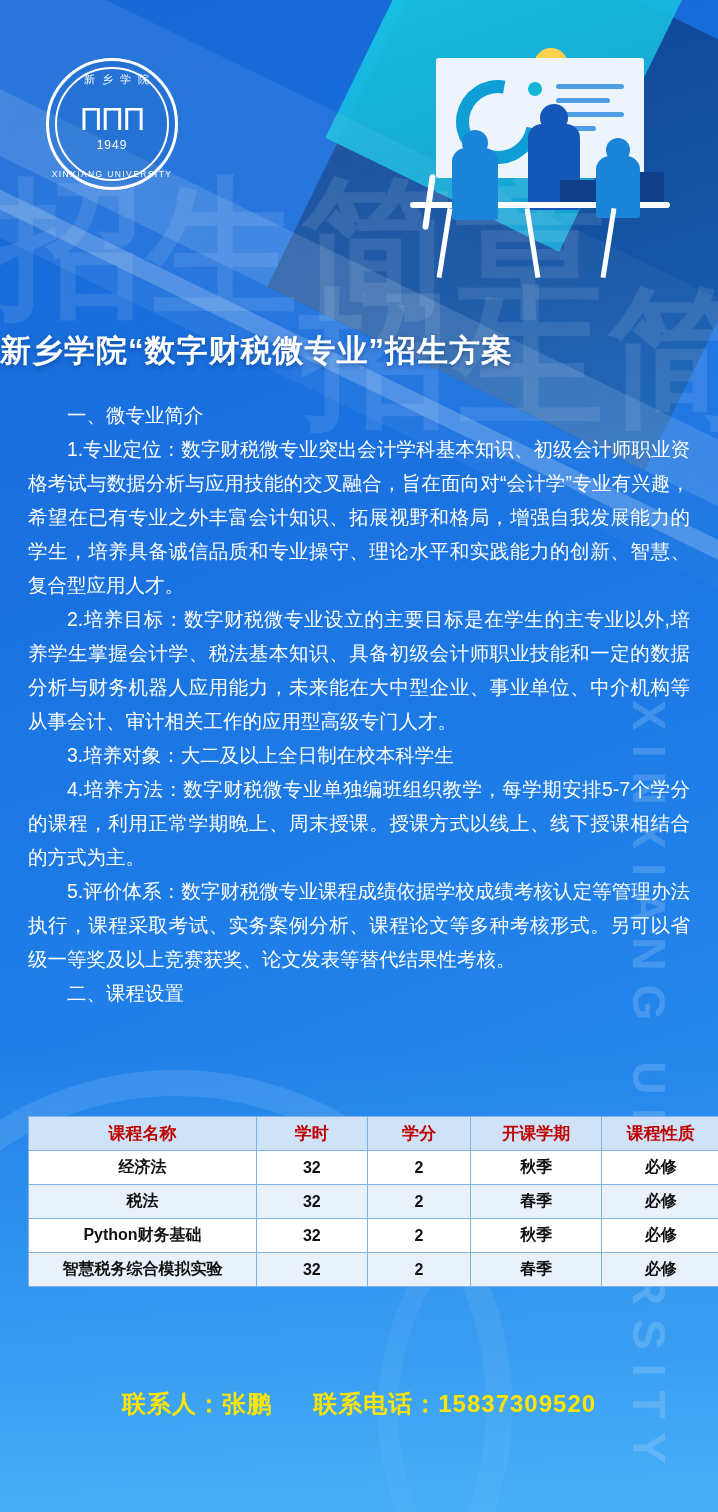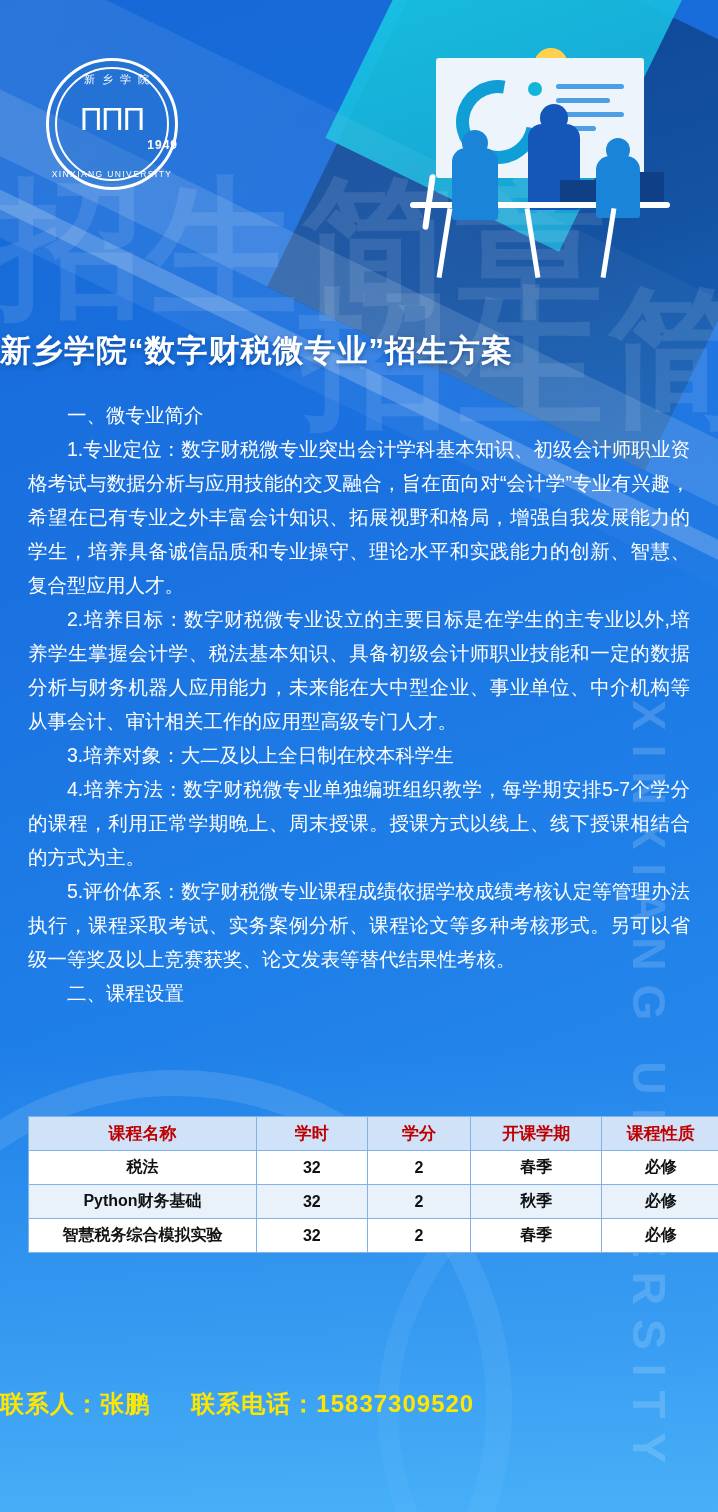--- a/index.html
+++ b/index.html
@@ -167,25 +167,24 @@
     top: 44px; left: 0; right: 0;
     text-align: center;
     color: #fff;
     font-size: 31px;
     font-weight: 400;
     letter-spacing: -1px;
   }
   .logo .year {
     position: absolute;
     top: 80px; left: 0; right: 0;
-    text-align: right;
+    text-align: center;
     color: #fff;
     font-size: 12px;
     letter-spacing: 1px;
-    font-weight: bold;
   }
   .logo .en {
     position: absolute;
     bottom: 11px; left: 0; right: 0;
     text-align: center;
     color: #fff;
     font-size: 8.5px;
     letter-spacing: 1.4px;
   }
 
@@ -344,21 +343,21 @@
   .col-hours { width: 16%; }
   .col-credit { width: 15%; }
   .col-term { width: 19%; }
   .col-type { width: 17%; }
 
   
   .contact {
     position: absolute;
     left: 0; right: 0;
     top: 1388px;
-    text-align: left;
+    text-align: center;
     color: #ffe600;
     font-size: 24px;
     font-weight: 700;
     letter-spacing: 1px;
   }
   .contact .gap { display: inline-block; width: 26px; }
 </style>
 </head>
 <body>
 
@@ -428,20 +427,27 @@
       <thead>
         <tr>
           <th class="col-name">课程名称</th>
           <th class="col-hours">学时</th>
           <th class="col-credit">学分</th>
           <th class="col-term">开课学期</th>
           <th class="col-type">课程性质</th>
         </tr>
       </thead>
       <tbody>
+        <tr>
+          <td>经济法</td>
+          <td>32</td>
+          <td>2</td>
+          <td>秋季</td>
+          <td>必修</td>
+        </tr>
         <tr>
           <td>税法</td>
           <td>32</td>
           <td>2</td>
           <td>春季</td>
           <td>必修</td>
         </tr>
         <tr>
           <td>Python财务基础</td>
           <td>32</td>

